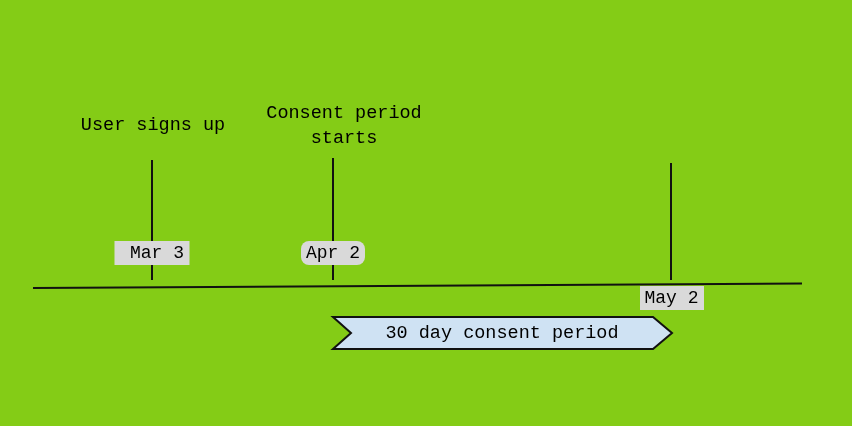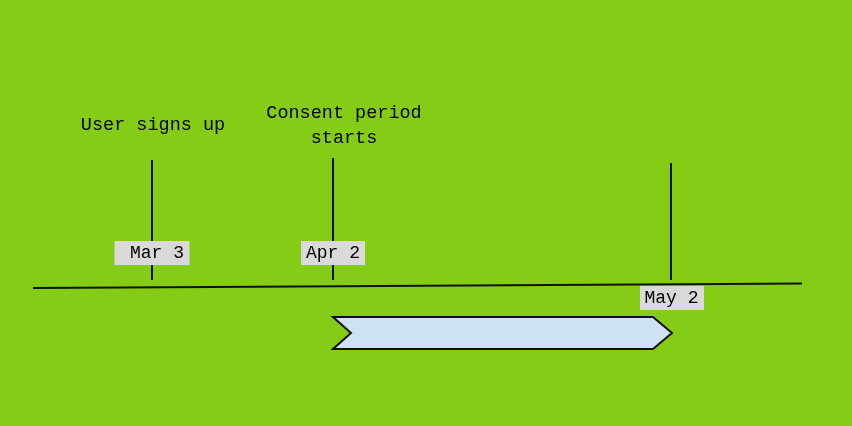--- a/index.html
+++ b/index.html
@@ -78,17 +78,18 @@
   <div class="tick-line t1" style="background-color: rgb(17, 17, 17);"></div>
   <div class="tick-line t2" style="background-color: rgb(17, 17, 17);"></div>
   <div class="tick-line t3" style="background-color: rgb(17, 17, 17);"></div>
 
   <svg class="shape-layer" viewBox="0 0 852 426" xmlns="http://www.w3.org/2000/svg">
     <line x1="33" y1="288" x2="802" y2="283.5" stroke-width="2" stroke="#111111"></line>
     <polygon points="333,317 653,317 672,333 653,349 333,349 351,333" stroke-width="2" stroke-linejoin="miter" fill="#cfe2f3" stroke="#111111"></polygon>
   </svg>
 
   <div class="date-badge d1" style="background-color: rgb(217, 217, 217); padding-left: 16px;">Mar 3</div>
-  <div class="date-badge d2" style="background-color: rgb(217, 217, 217);">Apr 2</div>
+  <div class="date-badge d2" style="background-color: rgb(217, 217, 217); border-radius: 8px;">Apr 2</div>
   <div class="date-badge d3" style="background-color: rgb(217, 217, 217); margin-top: 43px;">May 2</div>
 
+  <div class="banner-label">30 day consent period</div>
 
 </div>
 
 </body></html>

